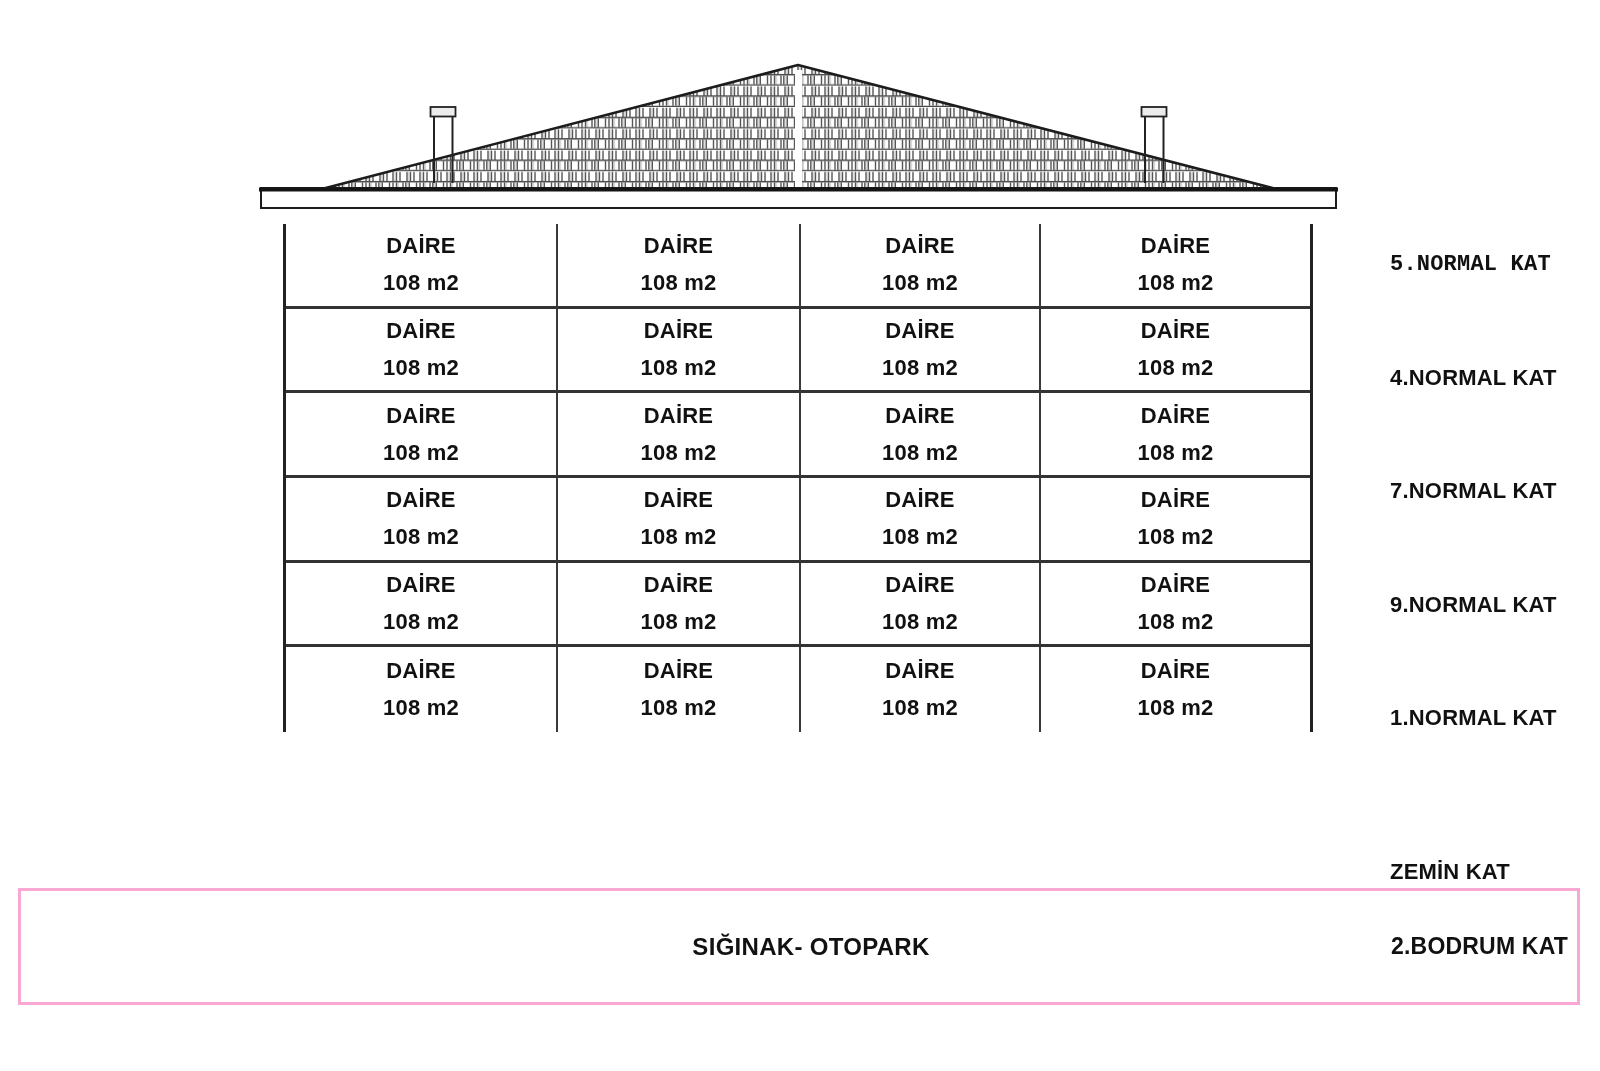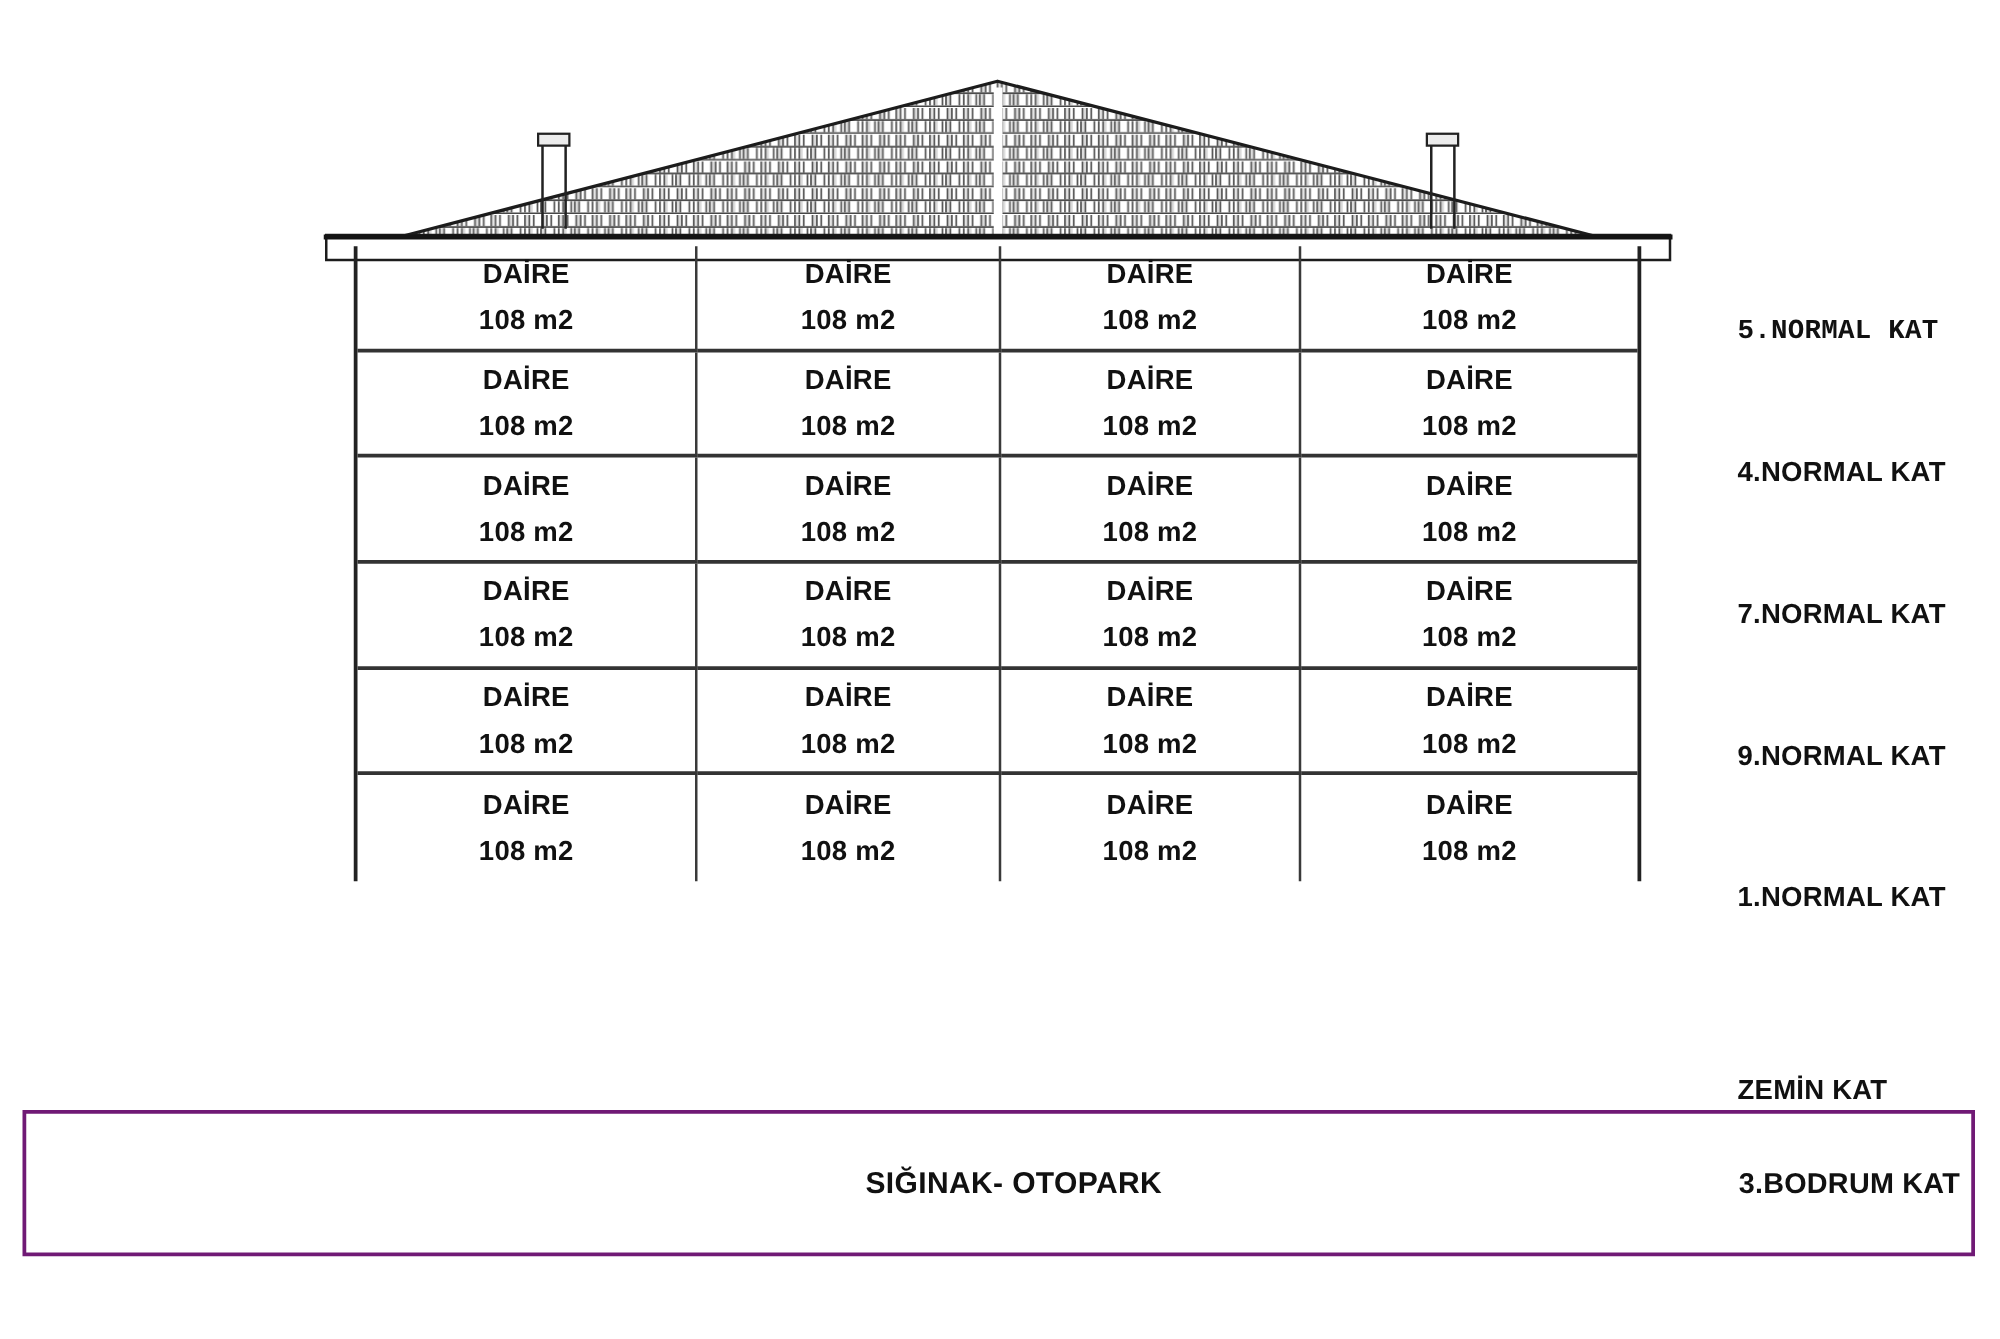--- a/index.html
+++ b/index.html
@@ -3,42 +3,42 @@
 <meta charset="utf-8">
 <style>
   html,body{margin:0;padding:0;background:#ffffff;}
   .canvas{
     position:relative;width:1600px;height:1071px;background:#ffffff;
     font-family:"Liberation Sans",sans-serif;color:#111;overflow:hidden;
   }
   .roof-svg{position:absolute;left:0;top:0;}
   
   .building{
-    position:absolute;left:283px;top:197px;width:1030px;height:508px;
+    position:absolute;left:283px;top:224px;width:1030px;height:508px;
     box-sizing:border-box;border-left:3px solid #222;border-right:3px solid #222;
     display:grid;grid-template-columns:272px 243px 240px 269px;
     grid-template-rows:repeat(6,1fr);
   }
   .cell{
     box-sizing:border-box;display:flex;flex-direction:column;
     align-items:center;justify-content:center;gap:15px;
     border-right:2px solid #3a3a3a;border-bottom:3px solid #333;
   }
   .cell:nth-child(4n){border-right:none;}
   .cell:nth-child(n+21){border-bottom:none;}
   .unit-name,.unit-area{font-weight:bold;font-size:22px;line-height:1;letter-spacing:.2px;}
   
   .floor-label{
     position:absolute;left:1390px;height:113.33px;display:flex;align-items:center;
     font-size:22px;font-weight:bold;letter-spacing:.2px;white-space:nowrap;
   }
   
   .basement{
     position:absolute;left:18px;top:888px;width:1562px;height:117px;
-    box-sizing:border-box;border:3px solid #701a75;background:#fff;
+    box-sizing:border-box;border:3px solid #f9a8d4;background:#fff;
     display:flex;align-items:center;justify-content:center;
   }
   .shelter-label{font-size:24px;font-weight:bold;letter-spacing:.3px;transform:translateX(12px);}
   .bodrum-label{
     position:absolute;left:1370px;top:0;height:100%;display:flex;align-items:center;
     font-size:23px;font-weight:bold;letter-spacing:.2px;white-space:nowrap;
   }
 </style>
 </head>
 <body>
@@ -186,16 +186,16 @@
       <div class="floor-label" style="top: 208px; font-family: Liberation Mono, monospace;">5.NORMAL KAT</div>
       <div class="floor-label" style="top: 321.333px;">4.NORMAL KAT</div>
       <div class="floor-label" style="top: 434.667px;">7.NORMAL KAT</div>
       <div class="floor-label" style="top: 548px;">9.NORMAL KAT</div>
       <div class="floor-label" style="top: 661.333px;">1.NORMAL KAT</div>
       <div class="floor-label" style="top: 815px;">ZEMİN KAT</div>
     </div>
 
   <div class="basement">
     <div class="shelter-label">SIĞINAK- OTOPARK</div>
-    <div class="bodrum-label">3.BODRUM KAT</div>
+    <div class="bodrum-label">2.BODRUM KAT</div>
   </div>
 
 </div>
 
 </body></html>

